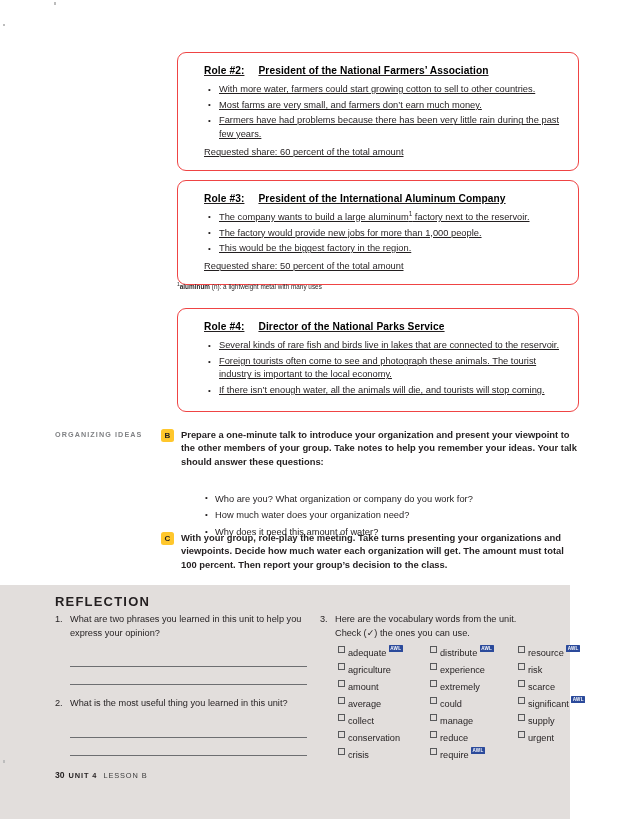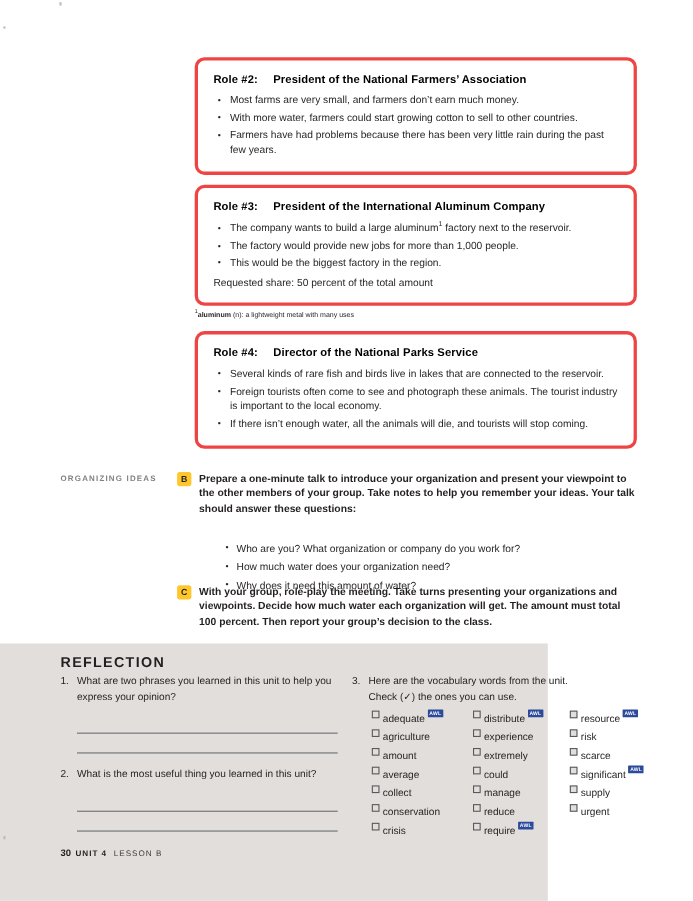--- a/index.html
+++ b/index.html
@@ -18,26 +18,27 @@
   }
 
   
   .role-stack {
     position: absolute;
     left: 177px;
     top: 52px;
     width: 402px;
   }
   .role-box {
-    border: 3px solid #ef4444;
+    border: 1px solid #ef4444;
     border-radius: 9px;
-    padding: 10px 14px 11px 14px;
+    padding: 10px 14px 11px 26px;
     margin-bottom: 9px;
     background: #ffffff;
     box-sizing: border-box;
+    text-decoration: underline;
   }
   .role-head {
     font-size: 10.2px;
     font-weight: bold;
     letter-spacing: .1px;
     margin: 2px 0 7px 0;
     color: #000;
   }
   .role-head .role-who {
     margin-left: 14px;
@@ -148,21 +149,21 @@
     left: 0;
     top: -0.5px;
     font-size: 8px;
   }
 
   
   .reflection {
     position: absolute;
     left: 0;
     top: 585px;
-    width: 498px;
+    width: 570px;
     height: 234px;
     background: #e2dedc;
   }
   .refl-title {
     position: absolute;
     left: 55px;
     top: 9px;
     font-size: 13px;
     font-weight: bold;
     letter-spacing: 1.2px;
@@ -267,24 +268,25 @@
 <div class="speck" style="left:54px;top:2px;width:2px;height:3px;"></div>
 <div class="speck" style="left:3px;top:24px;width:2px;height:2px;"></div>
 
 <div class="role-stack">
 
   <div class="role-box">
     <div class="role-head">
       <span>Role #2:</span><span class="role-who">President of the National Farmers’ Association</span>
     </div>
     <ul class="role-list">
+      <li>With more water, farmers could start growing cotton to sell to other countries.</li>
       <li>Most farms are very small, and farmers don’t earn much money.</li>
-      <li>With more water, farmers could start growing cotton to sell to other countries.</li>
       <li>Farmers have had problems because there has been very little rain during the past few years.</li>
     </ul>
+    <div class="requested">Requested share: 60 percent of the total amount</div>
   </div>
 
   <div class="role-box">
     <div class="role-head">
       <span>Role #3:</span><span class="role-who">President of the International Aluminum Company</span>
     </div>
     <ul class="role-list">
       <li>The company wants to build a large aluminum<sup class="fn">1</sup> factory next to the reservoir.</li>
       <li>The factory would provide new jobs for more than 1,000 people.</li>
       <li>This would be the biggest factory in the region.</li>

